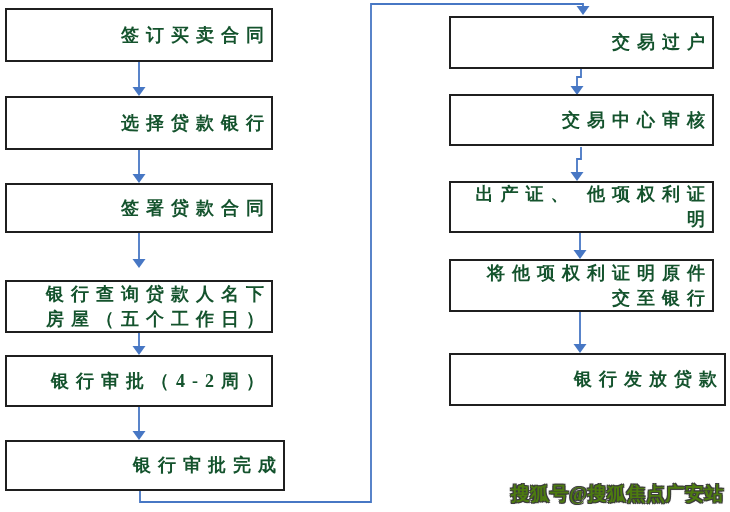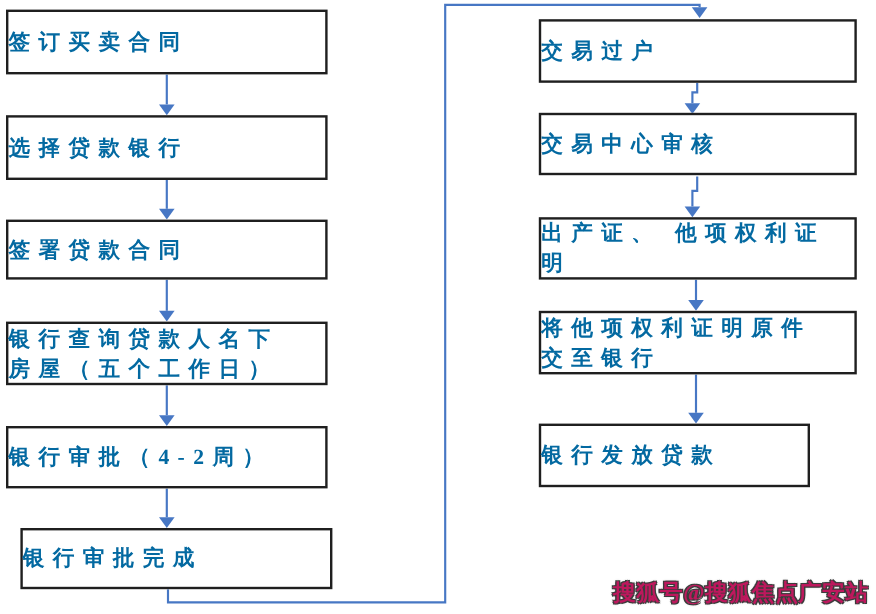--- a/index.html
+++ b/index.html
@@ -20,47 +20,47 @@
     box-sizing: border-box;
     border: 2px solid #1f1f1f;
     background: #ffffff;
     display: flex;
     align-items: center;
     justify-content: center;
   }
   .box-label {
     display: block;
     width: 100%;
-    text-align: left;
+    text-align: right;
     white-space: pre-line;
     font-size: 18px;
     line-height: 25px;
     letter-spacing: 7px;
     font-weight: 600;
-    color: #0369a1;
+    color: #14532d;
   }
   #connectors {
     position: absolute;
     left: 0;
     top: 0;
     pointer-events: none;
   }
   #connectors path {
     fill: none;
     stroke-width: 1.8;
     stroke-linejoin: miter;
   }
   .watermark {
     position: absolute;
     right: 6px;
     bottom: 5px;
     font-size: 19px;
     font-weight: bold;
     letter-spacing: 0.5px;
-    color: #be185d;
+    color: #4d7c0f;
     text-shadow:
       1px 1px 0 #3c3c3c,
      -1px -1px 0 #3c3c3c,
       1px -1px 0 #3c3c3c,
      -1px 1px 0 #3c3c3c,
       0 0 2px #555555;
     white-space: nowrap;
   }
 </style>
 </head>
@@ -106,30 +106,30 @@
   </div>
 
   <div class="box" style="left:5px;top:183px;width:268px;height:50px">
     <span class="box-label">签署贷款合同</span>
   </div>
 
   <div class="box" style="left:5px;top:96px;width:268px;height:54px">
     <span class="box-label">选择贷款银行</span>
   </div>
 
-  <div class="box" style="left:5px;top:268px;width:268px;height:53px">
+  <div class="box" style="left:5px;top:280px;width:268px;height:53px">
     <span class="box-label">银行查询贷款人名下
 房屋（五个工作日）</span>
   </div>
 
   <div class="box" style="left:5px;top:355px;width:268px;height:52px">
     <span class="box-label">银行审批（4-2周）</span>
   </div>
 
-  <div class="box" style="left:17px;top:440px;width:260px;height:51px">
+  <div class="box" style="left:5px;top:440px;width:280px;height:51px">
     <span class="box-label">银行审批完成</span>
   </div>
 
   <div class="box" style="left:449px;top:16px;width:265px;height:53px">
     <span class="box-label">交易过户</span>
   </div>
 
   <div class="box" style="left:449px;top:94px;width:265px;height:52px">
     <span class="box-label">交易中心审核</span>
   </div>
@@ -137,19 +137,19 @@
   <div class="box" style="left:449px;top:181px;width:265px;height:52px">
     <span class="box-label">出产证、 他项权利证
 明</span>
   </div>
 
   <div class="box" style="left:449px;top:259px;width:265px;height:53px">
     <span class="box-label">将他项权利证明原件
 交至银行</span>
   </div>
 
-  <div class="box" style="left:449px;top:353px;width:226px;height:53px">
+  <div class="box" style="left:449px;top:353px;width:277px;height:53px">
     <span class="box-label">银行发放贷款</span>
   </div>
 
   <div class="watermark">搜狐号@搜狐焦点广安站</div>
 
 </div>
 
 </body></html>

